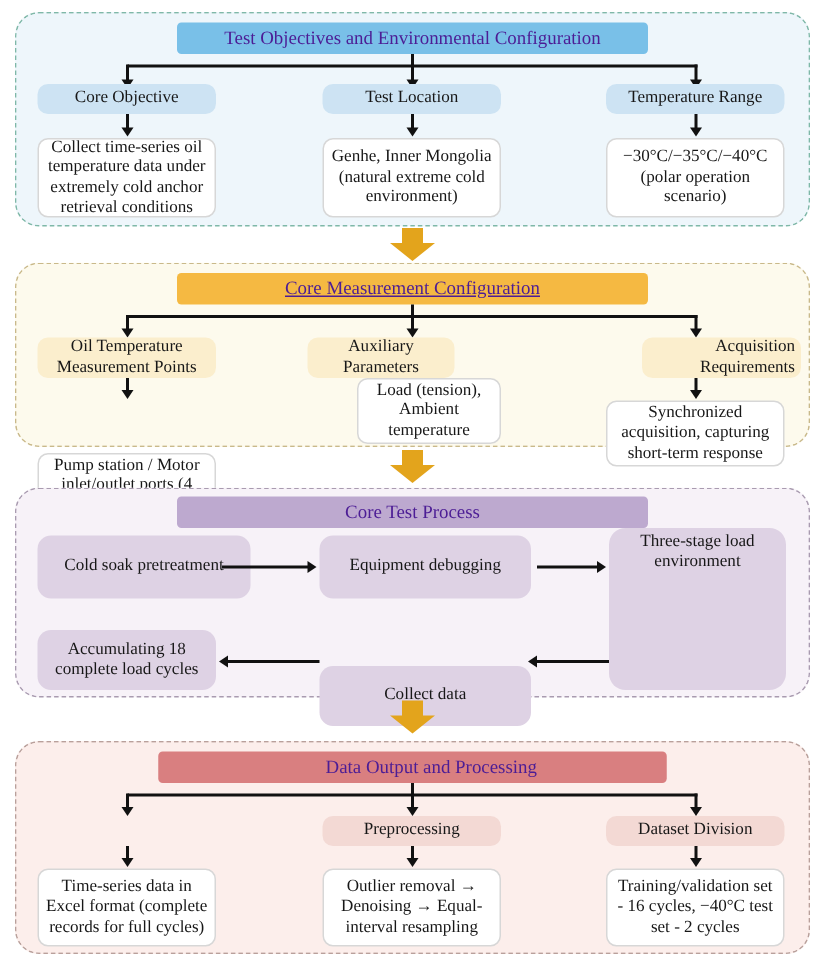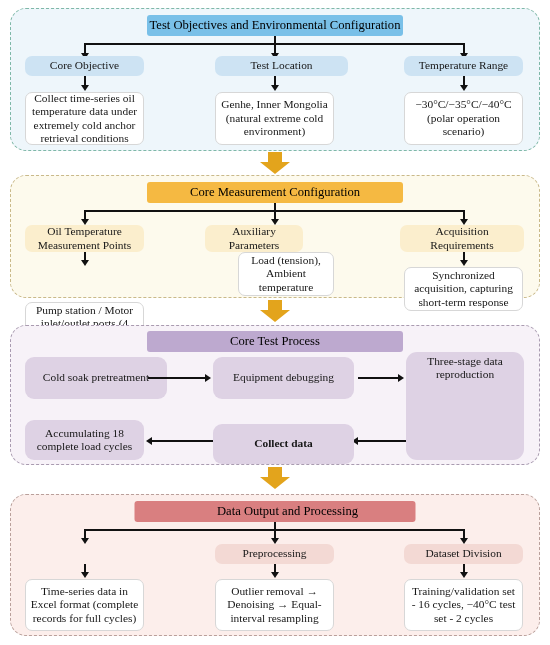--- a/index.html
+++ b/index.html
@@ -34,31 +34,31 @@
   .panel-1 { top: 8px;   height: 143px; background: #eef6fb; border-color: #7fb8a8; }
   .panel-2 { top: 175px; height: 123px; background: #fdfaed; border-color: #c9b98a; }
   .panel-3 { top: 325px; height: 140px; background: #f7f2f8; border-color: #a99bb0; }
   .panel-4 { top: 494px; height: 142px; background: #fceeeb; border-color: #b9a09b; }
 
   
   .sec-header {
     position: absolute;
     left: 50%;
     transform: translateX(-50%);
-    width: 256px;
+    width: 314px;
     height: 21px;
     line-height: 21px;
     text-align: center;
     font-size: 12.6px;
     border-radius: 3px;
-    color: #000000;
+    color: #4c1d95;
     white-space: nowrap;
   }
   .hdr-1 { background: #79c0e8; }
-  .hdr-2 { background: #f5b942; }
+  .hdr-2 { background: #f5b942; text-decoration: underline; }
   .hdr-3 { background: #bda9cf; }
   .hdr-4 { background: #d97f80; }
 
   
   .box {
     position: absolute;
     box-sizing: border-box;
     border-radius: 7px;
     text-align: center;
     display: flex;
@@ -150,21 +150,21 @@
   <div class="ln-v" style="left:274.2px; top:36px; height:8px;"></div>
   <div class="ln-h" style="left:85px; top:43px; width:380px;"></div>
   <div class="ln-v" style="left:84.2px; top:43px; height:11px;"></div>
   <div class="ln-v" style="left:274.2px; top:43px; height:11px;"></div>
   <div class="ln-v" style="left:463.4px; top:43px; height:11px;"></div>
   <div class="arrow-down" style="left:80.8px; top:53px;"></div>
   <div class="arrow-down" style="left:270.8px; top:53px;"></div>
   <div class="arrow-down" style="left:460px; top:53px;"></div>
 
   <div class="box cat-1" style="left:25px; top:56px; width:119px; height:20px;">Core Objective</div>
-  <div class="box cat-1" style="left:215px; top:56px; width:133px; height:20px;">Test Location</div>
+  <div class="box cat-1" style="left:215px; top:56px; width:119px; height:20px;">Test Location</div>
   <div class="box cat-1" style="left:404px; top:56px; width:119px; height:20px;">Temperature Range</div>
 
   <div class="ln-v" style="left:84.2px; top:76px; height:10px;"></div>
   <div class="arrow-down" style="left:80.8px; top:85px;"></div>
   <div class="ln-v" style="left:274.2px; top:76px; height:10px;"></div>
   <div class="arrow-down" style="left:270.8px; top:85px;"></div>
   <div class="ln-v" style="left:463.4px; top:76px; height:10px;"></div>
   <div class="arrow-down" style="left:460px; top:85px;"></div>
 
   <div class="box detail" style="left:25px; top:92px; width:119px; height:53px;">Collect time-series oil temperature data under extremely cold anchor retrieval conditions</div>
@@ -183,21 +183,21 @@
   <div class="ln-h" style="left:85px; top:210px; width:380px;"></div>
   <div class="ln-v" style="left:84.2px; top:210px; height:10px;"></div>
   <div class="ln-v" style="left:274.2px; top:210px; height:10px;"></div>
   <div class="ln-v" style="left:463.4px; top:210px; height:10px;"></div>
   <div class="arrow-down" style="left:80.8px; top:219px;"></div>
   <div class="arrow-down" style="left:270.8px; top:219px;"></div>
   <div class="arrow-down" style="left:460px; top:219px;"></div>
 
   <div class="box cat-2" style="left:25px; top:225px; width:119px; height:27px;">Oil Temperature Measurement Points</div>
   <div class="box cat-2" style="left:205px; top:225px; width:98px; height:27px;">Auxiliary Parameters</div>
-  <div class="box cat-2" style="left:400px; top:225px; width:124px; height:27px;">Acquisition Requirements</div>
+  <div class="box cat-2" style="left:428px; top:225px; width:106px; height:27px;text-align:right;">Acquisition Requirements</div>
 
   <div class="ln-v" style="left:84.2px; top:252px; height:9px;"></div>
   <div class="arrow-down" style="left:80.8px; top:260px;"></div>
   <div class="ln-v" style="left:274.2px; top:252px; height:9px;"></div>
   <div class="arrow-down" style="left:270.8px; top:260px;"></div>
   <div class="ln-v" style="left:463.4px; top:252px; height:9px;"></div>
   <div class="arrow-down" style="left:460px; top:260px;"></div>
 
   <div class="box detail" style="left:25px; top:279px; width:119px; height:44px;margin-top:23px;">Pump station / Motor inlet/outlet ports (4 channels)</div>
   <div class="box detail" style="left:215px; top:252px; width:96px; height:44px;margin-left:23px;">Load (tension), Ambient temperature</div>
@@ -213,27 +213,27 @@
 
   <div class="box proc" style="left:25px; top:357px; width:142px; height:42px;">Cold soak pretreatment</div>
   <div class="ln-h" style="left:148px; top:377px; width:58px;"></div>
   <div class="arrow-right" style="left:205px; top:373.6px;"></div>
 
   <div class="box proc" style="left:213px; top:357px; width:141px; height:42px;">Equipment debugging</div>
   <div class="ln-h" style="left:358px; top:377px; width:41px;"></div>
   <div class="arrow-right" style="left:398px; top:373.6px;"></div>
 
   <div class="proc" style="position:absolute; left:406px; top:352px; width:118px; height:108px; border-radius:11px;">
-    <div style="position:absolute; left:0; top:3px; width:118px; text-align:center; font-size:11.4px; line-height:13.2px; color:#171717;">Three-stage data reproduction</div>
+    <div style="position:absolute; left:0; top:3px; width:118px; text-align:center; font-size:11.4px; line-height:13.2px; color:#171717;">Three-stage load environment</div>
 
   </div>
 
   <div class="ln-h" style="left:358px; top:440px; width:48px;"></div>
   <div class="arrow-left" style="left:352px; top:436.6px;"></div>
-  <div class="box proc" style="left:213px; top:424px; width:141px; height:40px;font-weight:bold;">Collect data</div>
+  <div class="box proc" style="left:213px; top:444px; width:141px; height:40px;">Collect data</div>
   <div class="ln-h" style="left:152px; top:440px; width:61px;"></div>
   <div class="arrow-left" style="left:146px; top:436.6px;"></div>
   <div class="box proc" style="left:25px; top:420px; width:119px; height:40px;">Accumulating 18 complete load cycles</div>
 
   <div class="block-arrow" style="top:467px;">
     <div class="shaft"></div>
     <div class="head"></div>
   </div>
 
   <div class="panel panel-4"></div>

